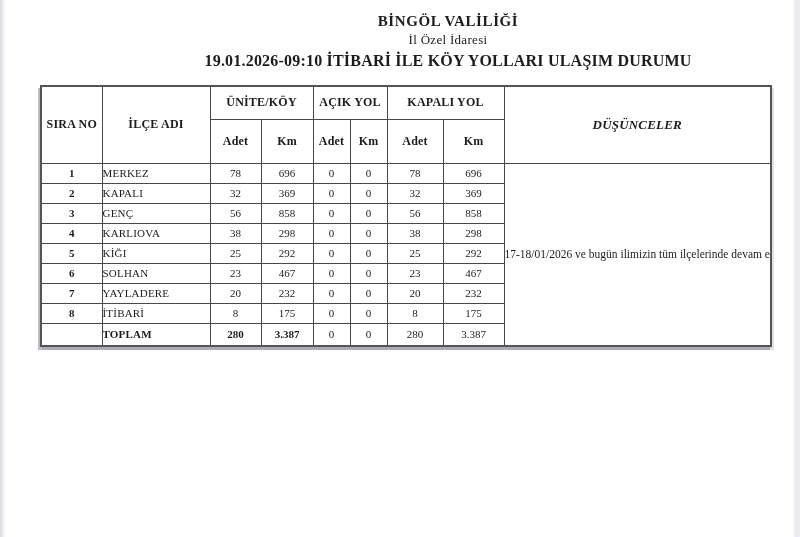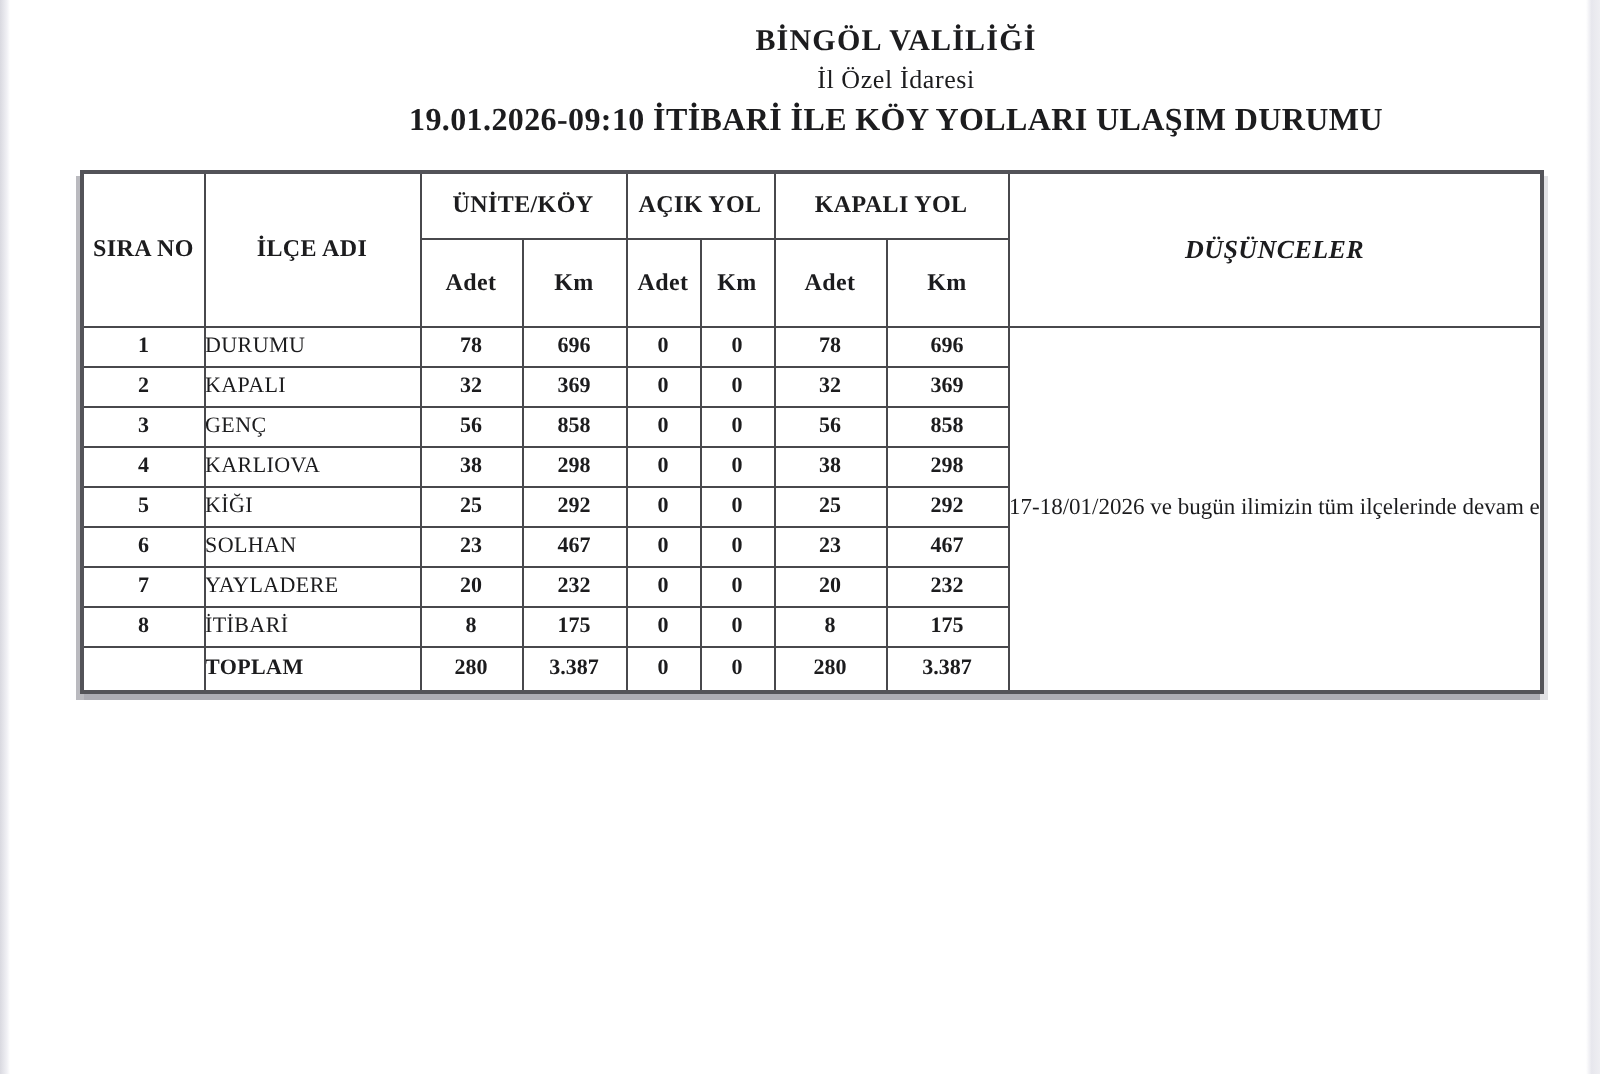--- a/index.html
+++ b/index.html
@@ -64,21 +64,21 @@
   }
   th.th-dusunceler { font-size: 13px; font-style: italic; }
   td.c-no {
     font-size: 11px; font-weight: bold; text-align: center; vertical-align: middle;
   }
   td.c-ilce {
     font-size: 11px; text-align: left; vertical-align: middle; padding-left: 5px;
     letter-spacing: 0.2px;
   }
   td.c-num {
-    font-size: 11px; text-align: center; vertical-align: middle; font-weight: bold;
+    font-size: 11px; text-align: center; vertical-align: middle;
   }
   td.bold { font-weight: bold; }
   td.c-remarks {
     vertical-align: middle;
     white-space: normal;
     font-size: 11.5px;
     line-height: 1.22;
     padding: 2px 3px 2px 4px;
     text-align: left;
     letter-spacing: 0;
@@ -123,21 +123,21 @@
         <th>Km</th>
         <th>Adet</th>
         <th>Km</th>
         <th>Adet</th>
         <th>Km</th>
       </tr>
     </thead>
     <tbody>
       <tr class="data-row">
         <td class="c-no">1</td>
-        <td class="c-ilce">DURUMU</td>
+        <td class="c-ilce">MERKEZ</td>
         <td class="c-num">78</td>
         <td class="c-num">696</td>
         <td class="c-num">0</td>
         <td class="c-num">0</td>
         <td class="c-num">78</td>
         <td class="c-num">696</td>
         <td rowspan="9" class="c-remarks">17-18/01/2026 ve bugün ilimizin tüm ilçelerinde devam eden yoğun kar yağışıyla beraber karla mücadele kapsamındaki tüm köy ve bağlılarının yollarının en kısa sürede ulaşıma açılması için çalışmalar devam etmektedir. Çalışmalarımız 110 Personel ve 53 Araçla sürmektedir.</td>
       </tr>
       <tr class="data-row">
         <td class="c-no">2</td>

